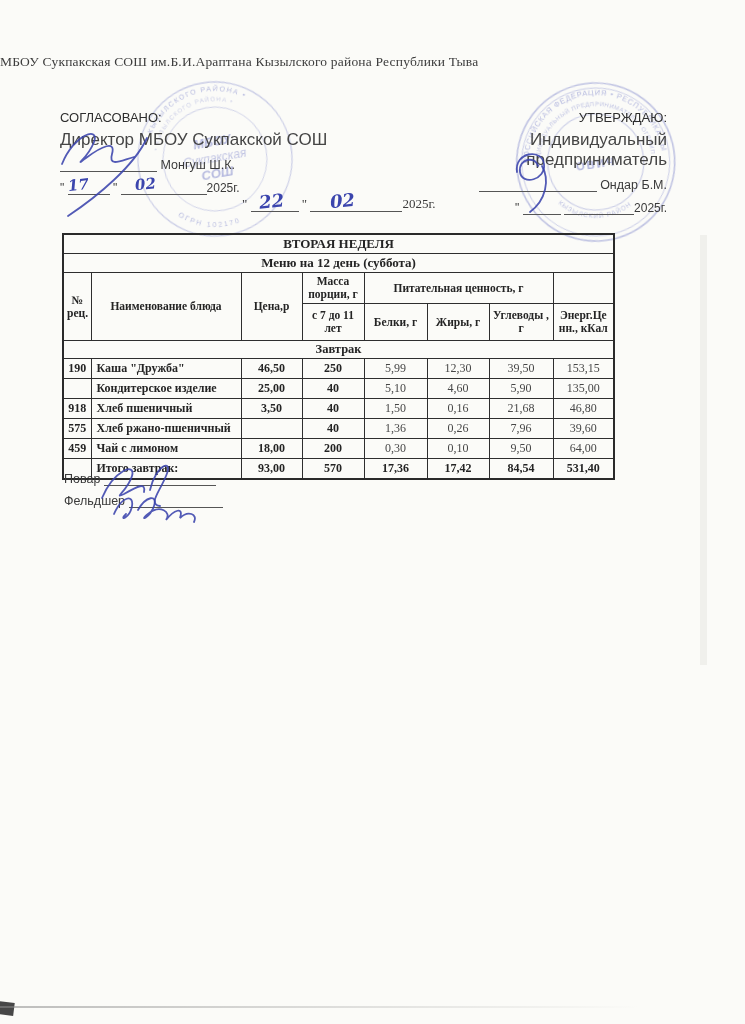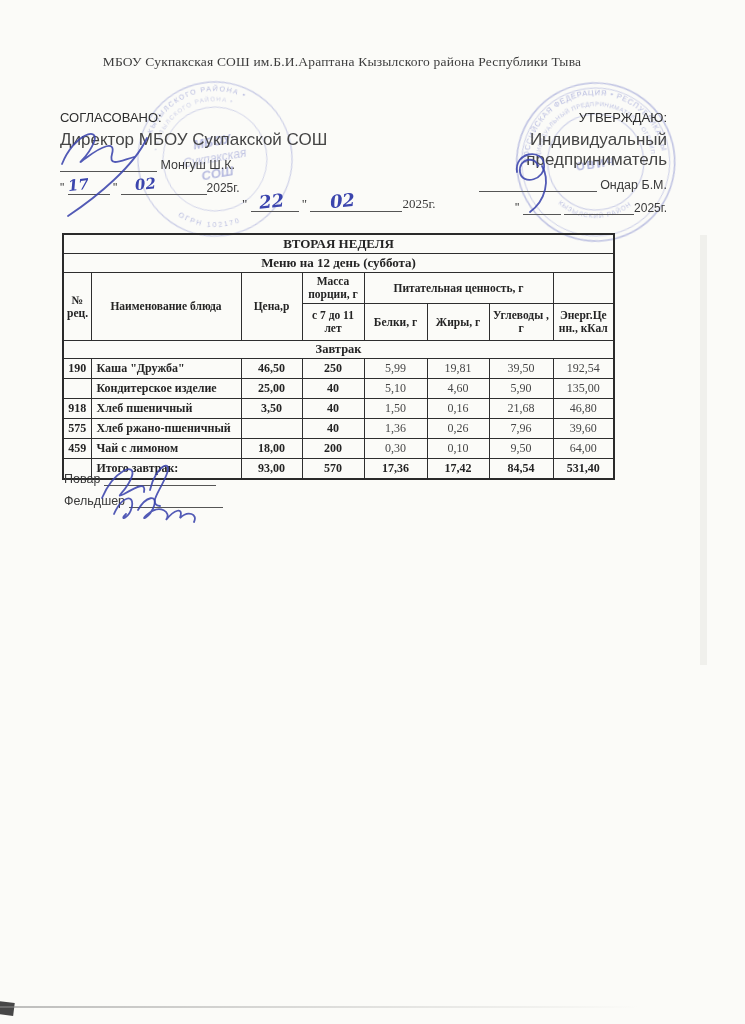--- a/index.html
+++ b/index.html
@@ -1,19 +1,19 @@
 <!DOCTYPE html>
 <html><head>
 <meta charset="utf-8">
 <style>
   html,body{margin:0;padding:0;background:#e9e9e7;}
   .page{position:relative;width:745px;height:1024px;background:#fbfbf8;overflow:hidden;
         font-family:"Liberation Sans",sans-serif;color:#333;}
   
-  .org-header{position:absolute;top:54px;left:0;width:684px;text-align:center;
+  .org-header{position:absolute;top:54px;left:0;width:684px;
     font-family:"Liberation Serif",serif;font-size:13.5px;color:#3d3d3d;letter-spacing:.2px;}
   
   .agree{position:absolute;left:60px;top:110px;width:280px;}
   .approve{position:absolute;left:395px;top:110px;width:272px;text-align:right;}
   .blk-title{font-weight:normal;font-size:13px;color:#2e2e2e;margin-bottom:5px;}
   .blk-sub{font-size:17px;color:#454545;margin-bottom:6px;}
   .sig-row{font-size:12.5px;color:#3a3a3a;margin-bottom:7px;white-space:nowrap;}
   .date-row{font-size:12px;color:#3a3a3a;white-space:nowrap;}
   .ul{display:inline-block;border-bottom:1.2px solid #555;height:15px;vertical-align:bottom;}
   .hw{display:inline-block;font-family:"DejaVu Serif",serif;font-style:italic;font-weight:600;
@@ -175,23 +175,23 @@
     </tr>
     <tr class="t-section">
       <td colspan="8">Завтрак</td>
     </tr>
     <tr class="t-data">
       <td class="c-num">190</td>
       <td class="c-dish">Каша "Дружба"</td>
       <td class="c-price">46,50</td>
       <td class="c-mass">250</td>
       <td class="c-val">5,99</td>
-      <td class="c-val">19,81</td>
+      <td class="c-val">12,30</td>
       <td class="c-val">39,50</td>
-      <td class="c-val">192,54</td>
+      <td class="c-val">153,15</td>
     </tr>
     <tr class="t-data">
       <td class="c-num"></td>
       <td class="c-dish">Кондитерское изделие</td>
       <td class="c-price">25,00</td>
       <td class="c-mass">40</td>
       <td class="c-val">5,10</td>
       <td class="c-val">4,60</td>
       <td class="c-val">5,90</td>
       <td class="c-val">135,00</td>

